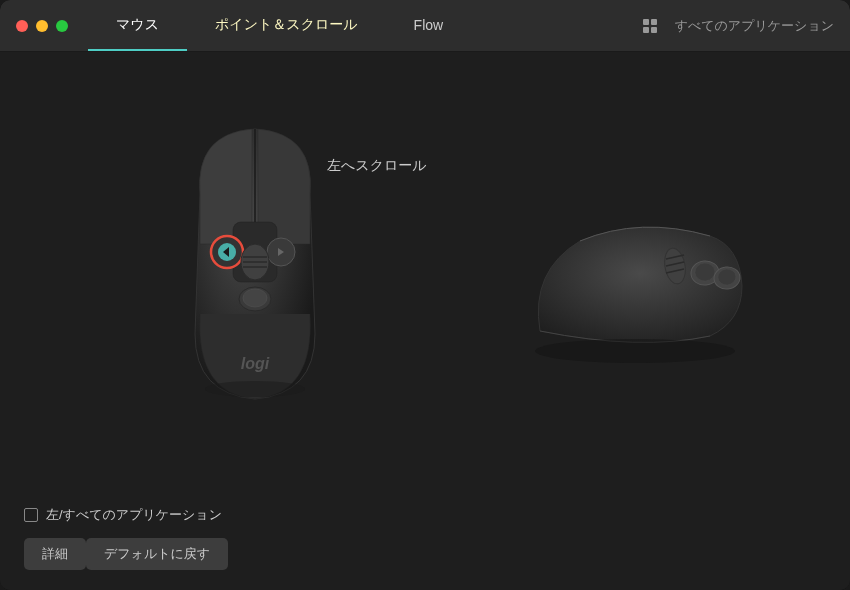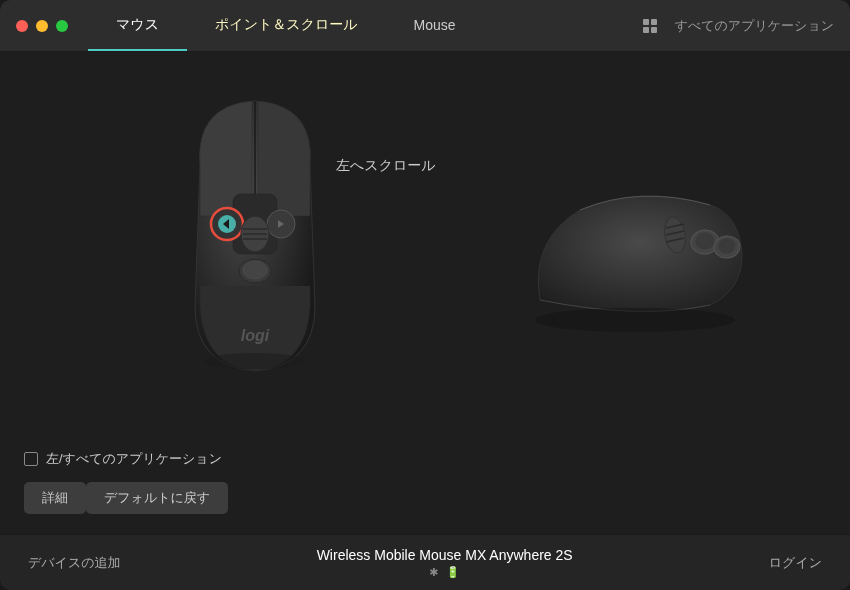--- a/index.html
+++ b/index.html
@@ -129,21 +129,21 @@
     .mouse-side {
       position: absolute;
       right: 100px;
       top: 55%;
       transform: translateY(-50%);
     }
 
     .label-left-scroll {
       position: absolute;
       top: 105px;
-      left: 336px;
+      left: 327px;
       font-size: 14px;
       color: #cccccc;
     }
 
     
     .bottom-controls {
       padding: 16px 24px 20px;
       background: #1e1e1e;
     }
 
@@ -239,21 +239,21 @@
     </div>
 
     <div class="tabs">
       <div class="tab active">
         <span>マウス</span>
       </div>
       <div class="tab">
         <span>ポイント＆スクロール</span>
       </div>
       <div class="tab tab-flow">
-        <span>Mouse</span>
+        <span>Flow</span>
       </div>
 
       <div class="all-apps">
         <div class="all-apps-icon">
           <span></span>
             <span></span>
             <span></span>
             <span></span>
         </div>
         <span>すべてのアプリケーション</span>
@@ -357,27 +357,14 @@
         <div class="checkbox"></div>
         <span class="checkbox-label">左/すべてのアプリケーション</span>
       </div>
       <div class="button-row">
         <button class="btn">詳細</button>
         <button class="btn">デフォルトに戻す</button>
       </div>
     </div>
   </div>
 
-  <div class="footer">
-    <div class="footer-left">デバイスの追加</div>
-
-    <div class="footer-center">
-      <div class="footer-title">Wireless Mobile Mouse MX Anywhere 2S</div>
-      <div class="footer-icons">
-        <span class="footer-icon">✱</span>
-        <span class="footer-icon">🔋</span>
-      </div>
-    </div>
-
-    <div class="footer-right">ログイン</div>
-  </div>
 
 </div>
 
 </body></html>

